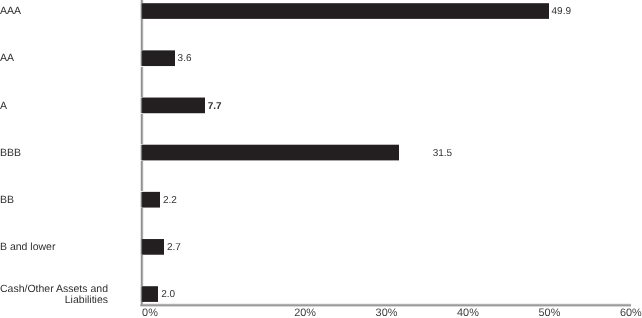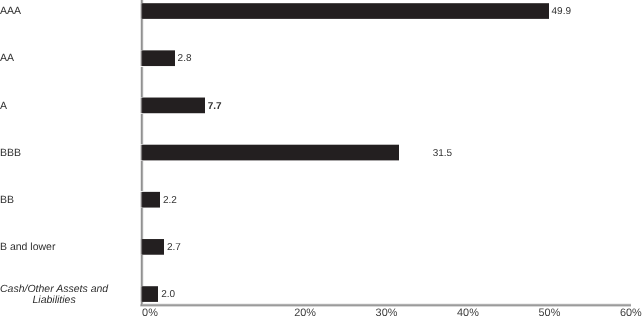--- a/index.html
+++ b/index.html
@@ -11,21 +11,21 @@
     -moz-osx-font-smoothing:grayscale;
     text-rendering:geometricPrecision;
   }
   
   #chart{position:relative;width:642px;height:318px;transform:translateZ(0);}
 
   .axis-line{position:absolute;}
 
   .cat-label{
     position:absolute;left:0;
-    font-size:10.5px;line-height:11.2px;color:#2f2f2f;white-space:pre-line;text-align:center;
+    font-size:10.5px;line-height:11.2px;color:#2f2f2f;white-space:pre-line;text-align:right;
   }
   .bar{position:absolute;}
   .bar-sliver{position:absolute;width:1px;z-index:4;}
   .bar-value{
     position:absolute;font-size:10px;color:#333333;white-space:nowrap;
   }
   .tick-label{
     position:absolute;font-size:10.9px;color:#3e3e3e;
     text-align:center;white-space:nowrap;
   }
@@ -92,21 +92,21 @@
       <div class="bar-sliver" style="left: 140px; top: 3px; height: 16px; background: linear-gradient(rgb(223, 223, 223) 0%, rgb(223, 223, 223) 6.25%, rgb(216, 215, 215) 6.25%, rgb(216, 215, 215) 12.5%, rgb(216, 215, 215) 12.5%, rgb(216, 215, 215) 18.75%, rgb(216, 215, 215) 18.75%, rgb(216, 215, 215) 25%, rgb(216, 215, 215) 25%, rgb(216, 215, 215) 31.25%, rgb(216, 215, 215) 31.25%, rgb(216, 215, 215) 37.5%, rgb(216, 215, 215) 37.5%, rgb(216, 215, 215) 43.75%, rgb(216, 215, 215) 43.75%, rgb(216, 215, 215) 50%, rgb(216, 215, 215) 50%, rgb(216, 215, 215) 56.25%, rgb(216, 215, 215) 56.25%, rgb(216, 215, 215) 62.5%, rgb(216, 215, 215) 62.5%, rgb(216, 215, 215) 68.75%, rgb(216, 215, 215) 68.75%, rgb(216, 215, 215) 75%, rgb(216, 215, 215) 75%, rgb(216, 215, 215) 81.25%, rgb(216, 215, 215) 81.25%, rgb(216, 215, 215) 87.5%, rgb(216, 215, 215) 87.5%, rgb(216, 215, 215) 93.75%, rgb(220, 219, 219) 93.75%, rgb(220, 219, 219) 100%);"></div>
       <div class="bar-sliver" style="left: 141px; top: 3px; height: 16px; background: linear-gradient(rgb(147, 145, 146) 0%, rgb(147, 145, 146) 6.25%, rgb(122, 119, 120) 6.25%, rgb(122, 119, 120) 12.5%, rgb(122, 119, 120) 12.5%, rgb(122, 119, 120) 18.75%, rgb(122, 119, 120) 18.75%, rgb(122, 119, 120) 25%, rgb(122, 119, 120) 25%, rgb(122, 119, 120) 31.25%, rgb(122, 119, 120) 31.25%, rgb(122, 119, 120) 37.5%, rgb(122, 119, 120) 37.5%, rgb(122, 119, 120) 43.75%, rgb(122, 119, 120) 43.75%, rgb(122, 119, 120) 50%, rgb(122, 119, 120) 50%, rgb(122, 119, 120) 56.25%, rgb(122, 119, 120) 56.25%, rgb(122, 119, 120) 62.5%, rgb(122, 119, 120) 62.5%, rgb(122, 119, 120) 68.75%, rgb(122, 119, 120) 68.75%, rgb(122, 119, 120) 75%, rgb(122, 119, 120) 75%, rgb(122, 119, 120) 81.25%, rgb(122, 119, 120) 81.25%, rgb(122, 119, 120) 87.5%, rgb(122, 119, 120) 87.5%, rgb(122, 119, 120) 93.75%, rgb(137, 134, 135) 93.75%, rgb(137, 134, 135) 100%);"></div>
       <div class="bar-sliver" style="left: 142px; top: 3px; height: 16px; background: linear-gradient(rgb(83, 80, 81) 0%, rgb(83, 80, 81) 6.25%, rgb(43, 39, 40) 6.25%, rgb(43, 39, 40) 12.5%, rgb(43, 39, 40) 12.5%, rgb(43, 39, 40) 18.75%, rgb(43, 39, 40) 18.75%, rgb(43, 39, 40) 25%, rgb(43, 39, 40) 25%, rgb(43, 39, 40) 31.25%, rgb(43, 39, 40) 31.25%, rgb(43, 39, 40) 37.5%, rgb(43, 39, 40) 37.5%, rgb(43, 39, 40) 43.75%, rgb(43, 39, 40) 43.75%, rgb(43, 39, 40) 50%, rgb(43, 39, 40) 50%, rgb(43, 39, 40) 56.25%, rgb(43, 39, 40) 56.25%, rgb(43, 39, 40) 62.5%, rgb(43, 39, 40) 62.5%, rgb(43, 39, 40) 68.75%, rgb(43, 39, 40) 68.75%, rgb(43, 39, 40) 75%, rgb(43, 39, 40) 75%, rgb(43, 39, 40) 81.25%, rgb(43, 39, 40) 81.25%, rgb(43, 39, 40) 87.5%, rgb(43, 39, 40) 87.5%, rgb(43, 39, 40) 93.75%, rgb(66, 63, 64) 93.75%, rgb(66, 63, 64) 100%);"></div>
       <div class="bar-sliver" style="left: 143px; top: 3px; height: 16px; background: linear-gradient(rgb(77, 74, 74) 0%, rgb(77, 74, 74) 6.25%, rgb(35, 31, 32) 6.25%, rgb(35, 31, 32) 12.5%, rgb(35, 31, 32) 12.5%, rgb(35, 31, 32) 18.75%, rgb(35, 31, 32) 18.75%, rgb(35, 31, 32) 25%, rgb(35, 31, 32) 25%, rgb(35, 31, 32) 31.25%, rgb(35, 31, 32) 31.25%, rgb(35, 31, 32) 37.5%, rgb(35, 31, 32) 37.5%, rgb(35, 31, 32) 43.75%, rgb(35, 31, 32) 43.75%, rgb(35, 31, 32) 50%, rgb(35, 31, 32) 50%, rgb(35, 31, 32) 56.25%, rgb(35, 31, 32) 56.25%, rgb(35, 31, 32) 62.5%, rgb(35, 31, 32) 62.5%, rgb(35, 31, 32) 68.75%, rgb(35, 31, 32) 68.75%, rgb(35, 31, 32) 75%, rgb(35, 31, 32) 75%, rgb(35, 31, 32) 81.25%, rgb(35, 31, 32) 81.25%, rgb(35, 31, 32) 87.5%, rgb(35, 31, 32) 87.5%, rgb(35, 31, 32) 93.75%, rgb(59, 56, 57) 93.75%, rgb(59, 56, 57) 100%);"></div>
       <div class="bar-value" style="left: 551.535px; top: 6.24px;">49.9</div>
       <div class="bar" style="left: 143px; top: 50px; width: 31.688px; height: 17px; background: linear-gradient(rgb(114, 112, 112) 0%, rgb(114, 112, 112) 5.8824%, rgb(35, 31, 32) 5.8824%, rgb(35, 31, 32) 11.7647%, rgb(35, 31, 32) 11.7647%, rgb(35, 31, 32) 17.6471%, rgb(35, 31, 32) 17.6471%, rgb(35, 31, 32) 23.5294%, rgb(35, 31, 32) 23.5294%, rgb(35, 31, 32) 29.4118%, rgb(35, 31, 32) 29.4118%, rgb(35, 31, 32) 35.2941%, rgb(35, 31, 32) 35.2941%, rgb(35, 31, 32) 41.1765%, rgb(35, 31, 32) 41.1765%, rgb(35, 31, 32) 47.0588%, rgb(35, 31, 32) 47.0588%, rgb(35, 31, 32) 52.9412%, rgb(35, 31, 32) 52.9412%, rgb(35, 31, 32) 58.8235%, rgb(35, 31, 32) 58.8235%, rgb(35, 31, 32) 64.7059%, rgb(35, 31, 32) 64.7059%, rgb(35, 31, 32) 70.5882%, rgb(35, 31, 32) 70.5882%, rgb(35, 31, 32) 76.4706%, rgb(35, 31, 32) 76.4706%, rgb(35, 31, 32) 82.3529%, rgb(35, 31, 32) 82.3529%, rgb(35, 31, 32) 88.2353%, rgb(35, 31, 32) 88.2353%, rgb(35, 31, 32) 94.1176%, rgb(242, 242, 242) 94.1176%, rgb(242, 242, 242) 100%);"></div>
       <div class="bar-sliver" style="left: 140px; top: 50px; height: 17px; background: linear-gradient(rgb(230, 229, 229) 0%, rgb(230, 229, 229) 5.8824%, rgb(216, 215, 215) 5.8824%, rgb(216, 215, 215) 11.7647%, rgb(216, 215, 215) 11.7647%, rgb(216, 215, 215) 17.6471%, rgb(216, 215, 215) 17.6471%, rgb(216, 215, 215) 23.5294%, rgb(216, 215, 215) 23.5294%, rgb(216, 215, 215) 29.4118%, rgb(216, 215, 215) 29.4118%, rgb(216, 215, 215) 35.2941%, rgb(216, 215, 215) 35.2941%, rgb(216, 215, 215) 41.1765%, rgb(216, 215, 215) 41.1765%, rgb(216, 215, 215) 47.0588%, rgb(216, 215, 215) 47.0588%, rgb(216, 215, 215) 52.9412%, rgb(216, 215, 215) 52.9412%, rgb(216, 215, 215) 58.8235%, rgb(216, 215, 215) 58.8235%, rgb(216, 215, 215) 64.7059%, rgb(216, 215, 215) 64.7059%, rgb(216, 215, 215) 70.5882%, rgb(216, 215, 215) 70.5882%, rgb(216, 215, 215) 76.4706%, rgb(216, 215, 215) 76.4706%, rgb(216, 215, 215) 82.3529%, rgb(216, 215, 215) 82.3529%, rgb(216, 215, 215) 88.2353%, rgb(216, 215, 215) 88.2353%, rgb(216, 215, 215) 94.1176%, rgb(253, 253, 253) 94.1176%, rgb(253, 253, 253) 100%);"></div>
       <div class="bar-sliver" style="left: 141px; top: 50px; height: 17px; background: linear-gradient(rgb(170, 168, 169) 0%, rgb(170, 168, 169) 5.8824%, rgb(122, 119, 120) 5.8824%, rgb(122, 119, 120) 11.7647%, rgb(122, 119, 120) 11.7647%, rgb(122, 119, 120) 17.6471%, rgb(122, 119, 120) 17.6471%, rgb(122, 119, 120) 23.5294%, rgb(122, 119, 120) 23.5294%, rgb(122, 119, 120) 29.4118%, rgb(122, 119, 120) 29.4118%, rgb(122, 119, 120) 35.2941%, rgb(122, 119, 120) 35.2941%, rgb(122, 119, 120) 41.1765%, rgb(122, 119, 120) 41.1765%, rgb(122, 119, 120) 47.0588%, rgb(122, 119, 120) 47.0588%, rgb(122, 119, 120) 52.9412%, rgb(122, 119, 120) 52.9412%, rgb(122, 119, 120) 58.8235%, rgb(122, 119, 120) 58.8235%, rgb(122, 119, 120) 64.7059%, rgb(122, 119, 120) 64.7059%, rgb(122, 119, 120) 70.5882%, rgb(122, 119, 120) 70.5882%, rgb(122, 119, 120) 76.4706%, rgb(122, 119, 120) 76.4706%, rgb(122, 119, 120) 82.3529%, rgb(122, 119, 120) 82.3529%, rgb(122, 119, 120) 88.2353%, rgb(122, 119, 120) 88.2353%, rgb(122, 119, 120) 94.1176%, rgb(247, 247, 247) 94.1176%, rgb(247, 247, 247) 100%);"></div>
       <div class="bar-sliver" style="left: 142px; top: 50px; height: 17px; background: linear-gradient(rgb(119, 117, 117) 0%, rgb(119, 117, 117) 5.8824%, rgb(43, 39, 40) 5.8824%, rgb(43, 39, 40) 11.7647%, rgb(43, 39, 40) 11.7647%, rgb(43, 39, 40) 17.6471%, rgb(43, 39, 40) 17.6471%, rgb(43, 39, 40) 23.5294%, rgb(43, 39, 40) 23.5294%, rgb(43, 39, 40) 29.4118%, rgb(43, 39, 40) 29.4118%, rgb(43, 39, 40) 35.2941%, rgb(43, 39, 40) 35.2941%, rgb(43, 39, 40) 41.1765%, rgb(43, 39, 40) 41.1765%, rgb(43, 39, 40) 47.0588%, rgb(43, 39, 40) 47.0588%, rgb(43, 39, 40) 52.9412%, rgb(43, 39, 40) 52.9412%, rgb(43, 39, 40) 58.8235%, rgb(43, 39, 40) 58.8235%, rgb(43, 39, 40) 64.7059%, rgb(43, 39, 40) 64.7059%, rgb(43, 39, 40) 70.5882%, rgb(43, 39, 40) 70.5882%, rgb(43, 39, 40) 76.4706%, rgb(43, 39, 40) 76.4706%, rgb(43, 39, 40) 82.3529%, rgb(43, 39, 40) 82.3529%, rgb(43, 39, 40) 88.2353%, rgb(43, 39, 40) 88.2353%, rgb(43, 39, 40) 94.1176%, rgb(242, 242, 242) 94.1176%, rgb(242, 242, 242) 100%);"></div>
       <div class="bar-sliver" style="left: 143px; top: 50px; height: 17px; background: linear-gradient(rgb(114, 112, 112) 0%, rgb(114, 112, 112) 5.8824%, rgb(35, 31, 32) 5.8824%, rgb(35, 31, 32) 11.7647%, rgb(35, 31, 32) 11.7647%, rgb(35, 31, 32) 17.6471%, rgb(35, 31, 32) 17.6471%, rgb(35, 31, 32) 23.5294%, rgb(35, 31, 32) 23.5294%, rgb(35, 31, 32) 29.4118%, rgb(35, 31, 32) 29.4118%, rgb(35, 31, 32) 35.2941%, rgb(35, 31, 32) 35.2941%, rgb(35, 31, 32) 41.1765%, rgb(35, 31, 32) 41.1765%, rgb(35, 31, 32) 47.0588%, rgb(35, 31, 32) 47.0588%, rgb(35, 31, 32) 52.9412%, rgb(35, 31, 32) 52.9412%, rgb(35, 31, 32) 58.8235%, rgb(35, 31, 32) 58.8235%, rgb(35, 31, 32) 64.7059%, rgb(35, 31, 32) 64.7059%, rgb(35, 31, 32) 70.5882%, rgb(35, 31, 32) 70.5882%, rgb(35, 31, 32) 76.4706%, rgb(35, 31, 32) 76.4706%, rgb(35, 31, 32) 82.3529%, rgb(35, 31, 32) 82.3529%, rgb(35, 31, 32) 88.2353%, rgb(35, 31, 32) 88.2353%, rgb(35, 31, 32) 94.1176%, rgb(242, 242, 242) 94.1176%, rgb(242, 242, 242) 100%);"></div>
-      <div class="bar-value" style="left: 177.588px; top: 53.41px;">2.8</div>
+      <div class="bar-value" style="left: 177.588px; top: 53.41px;">3.6</div>
       <div class="bar" style="left: 143px; top: 97px; width: 61.8319px; height: 17px; background: linear-gradient(rgb(152, 150, 150) 0%, rgb(152, 150, 150) 5.8824%, rgb(35, 31, 32) 5.8824%, rgb(35, 31, 32) 11.7647%, rgb(35, 31, 32) 11.7647%, rgb(35, 31, 32) 17.6471%, rgb(35, 31, 32) 17.6471%, rgb(35, 31, 32) 23.5294%, rgb(35, 31, 32) 23.5294%, rgb(35, 31, 32) 29.4118%, rgb(35, 31, 32) 29.4118%, rgb(35, 31, 32) 35.2941%, rgb(35, 31, 32) 35.2941%, rgb(35, 31, 32) 41.1765%, rgb(35, 31, 32) 41.1765%, rgb(35, 31, 32) 47.0588%, rgb(35, 31, 32) 47.0588%, rgb(35, 31, 32) 52.9412%, rgb(35, 31, 32) 52.9412%, rgb(35, 31, 32) 58.8235%, rgb(35, 31, 32) 58.8235%, rgb(35, 31, 32) 64.7059%, rgb(35, 31, 32) 64.7059%, rgb(35, 31, 32) 70.5882%, rgb(35, 31, 32) 70.5882%, rgb(35, 31, 32) 76.4706%, rgb(35, 31, 32) 76.4706%, rgb(35, 31, 32) 82.3529%, rgb(35, 31, 32) 82.3529%, rgb(35, 31, 32) 88.2353%, rgb(35, 31, 32) 88.2353%, rgb(35, 31, 32) 94.1176%, rgb(204, 203, 204) 94.1176%, rgb(204, 203, 204) 100%);"></div>
       <div class="bar-sliver" style="left: 140px; top: 97px; height: 17px; background: linear-gradient(rgb(236, 236, 236) 0%, rgb(236, 236, 236) 5.8824%, rgb(216, 215, 215) 5.8824%, rgb(216, 215, 215) 11.7647%, rgb(216, 215, 215) 11.7647%, rgb(216, 215, 215) 17.6471%, rgb(216, 215, 215) 17.6471%, rgb(216, 215, 215) 23.5294%, rgb(216, 215, 215) 23.5294%, rgb(216, 215, 215) 29.4118%, rgb(216, 215, 215) 29.4118%, rgb(216, 215, 215) 35.2941%, rgb(216, 215, 215) 35.2941%, rgb(216, 215, 215) 41.1765%, rgb(216, 215, 215) 41.1765%, rgb(216, 215, 215) 47.0588%, rgb(216, 215, 215) 47.0588%, rgb(216, 215, 215) 52.9412%, rgb(216, 215, 215) 52.9412%, rgb(216, 215, 215) 58.8235%, rgb(216, 215, 215) 58.8235%, rgb(216, 215, 215) 64.7059%, rgb(216, 215, 215) 64.7059%, rgb(216, 215, 215) 70.5882%, rgb(216, 215, 215) 70.5882%, rgb(216, 215, 215) 76.4706%, rgb(216, 215, 215) 76.4706%, rgb(216, 215, 215) 82.3529%, rgb(216, 215, 215) 82.3529%, rgb(216, 215, 215) 88.2353%, rgb(216, 215, 215) 88.2353%, rgb(216, 215, 215) 94.1176%, rgb(246, 246, 246) 94.1176%, rgb(246, 246, 246) 100%);"></div>
       <div class="bar-sliver" style="left: 141px; top: 97px; height: 17px; background: linear-gradient(rgb(192, 191, 192) 0%, rgb(192, 191, 192) 5.8824%, rgb(122, 119, 120) 5.8824%, rgb(122, 119, 120) 11.7647%, rgb(122, 119, 120) 11.7647%, rgb(122, 119, 120) 17.6471%, rgb(122, 119, 120) 17.6471%, rgb(122, 119, 120) 23.5294%, rgb(122, 119, 120) 23.5294%, rgb(122, 119, 120) 29.4118%, rgb(122, 119, 120) 29.4118%, rgb(122, 119, 120) 35.2941%, rgb(122, 119, 120) 35.2941%, rgb(122, 119, 120) 41.1765%, rgb(122, 119, 120) 41.1765%, rgb(122, 119, 120) 47.0588%, rgb(122, 119, 120) 47.0588%, rgb(122, 119, 120) 52.9412%, rgb(122, 119, 120) 52.9412%, rgb(122, 119, 120) 58.8235%, rgb(122, 119, 120) 58.8235%, rgb(122, 119, 120) 64.7059%, rgb(122, 119, 120) 64.7059%, rgb(122, 119, 120) 70.5882%, rgb(122, 119, 120) 70.5882%, rgb(122, 119, 120) 76.4706%, rgb(122, 119, 120) 76.4706%, rgb(122, 119, 120) 82.3529%, rgb(122, 119, 120) 82.3529%, rgb(122, 119, 120) 88.2353%, rgb(122, 119, 120) 88.2353%, rgb(122, 119, 120) 94.1176%, rgb(224, 224, 224) 94.1176%, rgb(224, 224, 224) 100%);"></div>
       <div class="bar-sliver" style="left: 142px; top: 97px; height: 17px; background: linear-gradient(rgb(155, 154, 154) 0%, rgb(155, 154, 154) 5.8824%, rgb(43, 39, 40) 5.8824%, rgb(43, 39, 40) 11.7647%, rgb(43, 39, 40) 11.7647%, rgb(43, 39, 40) 17.6471%, rgb(43, 39, 40) 17.6471%, rgb(43, 39, 40) 23.5294%, rgb(43, 39, 40) 23.5294%, rgb(43, 39, 40) 29.4118%, rgb(43, 39, 40) 29.4118%, rgb(43, 39, 40) 35.2941%, rgb(43, 39, 40) 35.2941%, rgb(43, 39, 40) 41.1765%, rgb(43, 39, 40) 41.1765%, rgb(43, 39, 40) 47.0588%, rgb(43, 39, 40) 47.0588%, rgb(43, 39, 40) 52.9412%, rgb(43, 39, 40) 52.9412%, rgb(43, 39, 40) 58.8235%, rgb(43, 39, 40) 58.8235%, rgb(43, 39, 40) 64.7059%, rgb(43, 39, 40) 64.7059%, rgb(43, 39, 40) 70.5882%, rgb(43, 39, 40) 70.5882%, rgb(43, 39, 40) 76.4706%, rgb(43, 39, 40) 76.4706%, rgb(43, 39, 40) 82.3529%, rgb(43, 39, 40) 82.3529%, rgb(43, 39, 40) 88.2353%, rgb(43, 39, 40) 88.2353%, rgb(43, 39, 40) 94.1176%, rgb(206, 205, 206) 94.1176%, rgb(206, 205, 206) 100%);"></div>
       <div class="bar-sliver" style="left: 143px; top: 97px; height: 17px; background: linear-gradient(rgb(152, 150, 150) 0%, rgb(152, 150, 150) 5.8824%, rgb(35, 31, 32) 5.8824%, rgb(35, 31, 32) 11.7647%, rgb(35, 31, 32) 11.7647%, rgb(35, 31, 32) 17.6471%, rgb(35, 31, 32) 17.6471%, rgb(35, 31, 32) 23.5294%, rgb(35, 31, 32) 23.5294%, rgb(35, 31, 32) 29.4118%, rgb(35, 31, 32) 29.4118%, rgb(35, 31, 32) 35.2941%, rgb(35, 31, 32) 35.2941%, rgb(35, 31, 32) 41.1765%, rgb(35, 31, 32) 41.1765%, rgb(35, 31, 32) 47.0588%, rgb(35, 31, 32) 47.0588%, rgb(35, 31, 32) 52.9412%, rgb(35, 31, 32) 52.9412%, rgb(35, 31, 32) 58.8235%, rgb(35, 31, 32) 58.8235%, rgb(35, 31, 32) 64.7059%, rgb(35, 31, 32) 64.7059%, rgb(35, 31, 32) 70.5882%, rgb(35, 31, 32) 70.5882%, rgb(35, 31, 32) 76.4706%, rgb(35, 31, 32) 76.4706%, rgb(35, 31, 32) 82.3529%, rgb(35, 31, 32) 82.3529%, rgb(35, 31, 32) 88.2353%, rgb(35, 31, 32) 88.2353%, rgb(35, 31, 32) 94.1176%, rgb(204, 203, 204) 94.1176%, rgb(204, 203, 204) 100%);"></div>
       <div class="bar-value" style="left: 207.732px; top: 100.58px; font-weight: bold;">7.7</div>
       <div class="bar" style="left: 143px; top: 144px; width: 255.731px; height: 17px; background: linear-gradient(rgb(189, 188, 188) 0%, rgb(189, 188, 188) 5.8824%, rgb(35, 31, 32) 5.8824%, rgb(35, 31, 32) 11.7647%, rgb(35, 31, 32) 11.7647%, rgb(35, 31, 32) 17.6471%, rgb(35, 31, 32) 17.6471%, rgb(35, 31, 32) 23.5294%, rgb(35, 31, 32) 23.5294%, rgb(35, 31, 32) 29.4118%, rgb(35, 31, 32) 29.4118%, rgb(35, 31, 32) 35.2941%, rgb(35, 31, 32) 35.2941%, rgb(35, 31, 32) 41.1765%, rgb(35, 31, 32) 41.1765%, rgb(35, 31, 32) 47.0588%, rgb(35, 31, 32) 47.0588%, rgb(35, 31, 32) 52.9412%, rgb(35, 31, 32) 52.9412%, rgb(35, 31, 32) 58.8235%, rgb(35, 31, 32) 58.8235%, rgb(35, 31, 32) 64.7059%, rgb(35, 31, 32) 64.7059%, rgb(35, 31, 32) 70.5882%, rgb(35, 31, 32) 70.5882%, rgb(35, 31, 32) 76.4706%, rgb(35, 31, 32) 76.4706%, rgb(35, 31, 32) 82.3529%, rgb(35, 31, 32) 82.3529%, rgb(35, 31, 32) 88.2353%, rgb(35, 31, 32) 88.2353%, rgb(35, 31, 32) 94.1176%, rgb(167, 165, 166) 94.1176%, rgb(167, 165, 166) 100%);"></div>
       <div class="bar-sliver" style="left: 140px; top: 144px; height: 17px; background: linear-gradient(rgb(243, 243, 243) 0%, rgb(243, 243, 243) 5.8824%, rgb(216, 215, 215) 5.8824%, rgb(216, 215, 215) 11.7647%, rgb(216, 215, 215) 11.7647%, rgb(216, 215, 215) 17.6471%, rgb(216, 215, 215) 17.6471%, rgb(216, 215, 215) 23.5294%, rgb(216, 215, 215) 23.5294%, rgb(216, 215, 215) 29.4118%, rgb(216, 215, 215) 29.4118%, rgb(216, 215, 215) 35.2941%, rgb(216, 215, 215) 35.2941%, rgb(216, 215, 215) 41.1765%, rgb(216, 215, 215) 41.1765%, rgb(216, 215, 215) 47.0588%, rgb(216, 215, 215) 47.0588%, rgb(216, 215, 215) 52.9412%, rgb(216, 215, 215) 52.9412%, rgb(216, 215, 215) 58.8235%, rgb(216, 215, 215) 58.8235%, rgb(216, 215, 215) 64.7059%, rgb(216, 215, 215) 64.7059%, rgb(216, 215, 215) 70.5882%, rgb(216, 215, 215) 70.5882%, rgb(216, 215, 215) 76.4706%, rgb(216, 215, 215) 76.4706%, rgb(216, 215, 215) 82.3529%, rgb(216, 215, 215) 82.3529%, rgb(216, 215, 215) 88.2353%, rgb(216, 215, 215) 88.2353%, rgb(216, 215, 215) 94.1176%, rgb(239, 239, 239) 94.1176%, rgb(239, 239, 239) 100%);"></div>
       <div class="bar-sliver" style="left: 141px; top: 144px; height: 17px; background: linear-gradient(rgb(215, 214, 215) 0%, rgb(215, 214, 215) 5.8824%, rgb(122, 119, 120) 5.8824%, rgb(122, 119, 120) 11.7647%, rgb(122, 119, 120) 11.7647%, rgb(122, 119, 120) 17.6471%, rgb(122, 119, 120) 17.6471%, rgb(122, 119, 120) 23.5294%, rgb(122, 119, 120) 23.5294%, rgb(122, 119, 120) 29.4118%, rgb(122, 119, 120) 29.4118%, rgb(122, 119, 120) 35.2941%, rgb(122, 119, 120) 35.2941%, rgb(122, 119, 120) 41.1765%, rgb(122, 119, 120) 41.1765%, rgb(122, 119, 120) 47.0588%, rgb(122, 119, 120) 47.0588%, rgb(122, 119, 120) 52.9412%, rgb(122, 119, 120) 52.9412%, rgb(122, 119, 120) 58.8235%, rgb(122, 119, 120) 58.8235%, rgb(122, 119, 120) 64.7059%, rgb(122, 119, 120) 64.7059%, rgb(122, 119, 120) 70.5882%, rgb(122, 119, 120) 70.5882%, rgb(122, 119, 120) 76.4706%, rgb(122, 119, 120) 76.4706%, rgb(122, 119, 120) 82.3529%, rgb(122, 119, 120) 82.3529%, rgb(122, 119, 120) 88.2353%, rgb(122, 119, 120) 88.2353%, rgb(122, 119, 120) 94.1176%, rgb(202, 201, 201) 94.1176%, rgb(202, 201, 201) 100%);"></div>
       <div class="bar-sliver" style="left: 142px; top: 144px; height: 17px; background: linear-gradient(rgb(191, 190, 191) 0%, rgb(191, 190, 191) 5.8824%, rgb(43, 39, 40) 5.8824%, rgb(43, 39, 40) 11.7647%, rgb(43, 39, 40) 11.7647%, rgb(43, 39, 40) 17.6471%, rgb(43, 39, 40) 17.6471%, rgb(43, 39, 40) 23.5294%, rgb(43, 39, 40) 23.5294%, rgb(43, 39, 40) 29.4118%, rgb(43, 39, 40) 29.4118%, rgb(43, 39, 40) 35.2941%, rgb(43, 39, 40) 35.2941%, rgb(43, 39, 40) 41.1765%, rgb(43, 39, 40) 41.1765%, rgb(43, 39, 40) 47.0588%, rgb(43, 39, 40) 47.0588%, rgb(43, 39, 40) 52.9412%, rgb(43, 39, 40) 52.9412%, rgb(43, 39, 40) 58.8235%, rgb(43, 39, 40) 58.8235%, rgb(43, 39, 40) 64.7059%, rgb(43, 39, 40) 64.7059%, rgb(43, 39, 40) 70.5882%, rgb(43, 39, 40) 70.5882%, rgb(43, 39, 40) 76.4706%, rgb(43, 39, 40) 76.4706%, rgb(43, 39, 40) 82.3529%, rgb(43, 39, 40) 82.3529%, rgb(43, 39, 40) 88.2353%, rgb(43, 39, 40) 88.2353%, rgb(43, 39, 40) 94.1176%, rgb(170, 169, 169) 94.1176%, rgb(170, 169, 169) 100%);"></div>
@@ -130,21 +130,21 @@
       <div class="bar-sliver" style="left: 142px; top: 286px; height: 16px; background: linear-gradient(rgb(87, 84, 85) 0%, rgb(87, 84, 85) 6.25%, rgb(43, 39, 40) 6.25%, rgb(43, 39, 40) 12.5%, rgb(43, 39, 40) 12.5%, rgb(43, 39, 40) 18.75%, rgb(43, 39, 40) 18.75%, rgb(43, 39, 40) 25%, rgb(43, 39, 40) 25%, rgb(43, 39, 40) 31.25%, rgb(43, 39, 40) 31.25%, rgb(43, 39, 40) 37.5%, rgb(43, 39, 40) 37.5%, rgb(43, 39, 40) 43.75%, rgb(43, 39, 40) 43.75%, rgb(43, 39, 40) 50%, rgb(43, 39, 40) 50%, rgb(43, 39, 40) 56.25%, rgb(43, 39, 40) 56.25%, rgb(43, 39, 40) 62.5%, rgb(43, 39, 40) 62.5%, rgb(43, 39, 40) 68.75%, rgb(43, 39, 40) 68.75%, rgb(43, 39, 40) 75%, rgb(43, 39, 40) 75%, rgb(43, 39, 40) 81.25%, rgb(43, 39, 40) 81.25%, rgb(43, 39, 40) 87.5%, rgb(43, 39, 40) 87.5%, rgb(43, 39, 40) 93.75%, rgb(62, 58, 59) 93.75%, rgb(62, 58, 59) 100%);"></div>
       <div class="bar-sliver" style="left: 143px; top: 286px; height: 16px; background: linear-gradient(rgb(81, 78, 79) 0%, rgb(81, 78, 79) 6.25%, rgb(35, 31, 32) 6.25%, rgb(35, 31, 32) 12.5%, rgb(35, 31, 32) 12.5%, rgb(35, 31, 32) 18.75%, rgb(35, 31, 32) 18.75%, rgb(35, 31, 32) 25%, rgb(35, 31, 32) 25%, rgb(35, 31, 32) 31.25%, rgb(35, 31, 32) 31.25%, rgb(35, 31, 32) 37.5%, rgb(35, 31, 32) 37.5%, rgb(35, 31, 32) 43.75%, rgb(35, 31, 32) 43.75%, rgb(35, 31, 32) 50%, rgb(35, 31, 32) 50%, rgb(35, 31, 32) 56.25%, rgb(35, 31, 32) 56.25%, rgb(35, 31, 32) 62.5%, rgb(35, 31, 32) 62.5%, rgb(35, 31, 32) 68.75%, rgb(35, 31, 32) 68.75%, rgb(35, 31, 32) 75%, rgb(35, 31, 32) 75%, rgb(35, 31, 32) 81.25%, rgb(35, 31, 32) 81.25%, rgb(35, 31, 32) 87.5%, rgb(35, 31, 32) 87.5%, rgb(35, 31, 32) 93.75%, rgb(55, 51, 52) 93.75%, rgb(55, 51, 52) 100%);"></div>
       <div class="bar-value" style="left: 161.294px; top: 289.26px;">2.0</div>
     </div>
 <div class="cat-label" style="top: 6.24px;">AAA</div>
     <div class="cat-label" style="top: 53.41px;">AA</div>
     <div class="cat-label" style="top: 100.58px;">A</div>
     <div class="cat-label" style="top: 147.75px;">BBB</div>
     <div class="cat-label" style="top: 194.92px;">BB</div>
     <div class="cat-label" style="top: 242.09px;">B and lower</div>
-    <div class="cat-label" style="top: 284.16px; font-style: italic;">Cash/Other Assets and
+    <div class="cat-label" style="top: 284.16px;">Cash/Other Assets and
 Liabilities</div>
     <div class="tick-label" style="left: 102.1px; width: 80px; top: 307.35px; text-align: left; padding-left: 40px; box-sizing: content-box;">0%</div>
     <div class="tick-label" style="left: 265.04px; width: 80px; top: 307.35px;">20%</div>
     <div class="tick-label" style="left: 346.51px; width: 80px; top: 307.35px;">30%</div>
     <div class="tick-label" style="left: 427.98px; width: 80px; top: 307.35px;">40%</div>
     <div class="tick-label" style="left: 509.45px; width: 80px; top: 307.35px;">50%</div>
     <div class="tick-label" style="left: 590.92px; width: 80px; top: 307.35px;">60%</div>
   </div>
 
 </body></html>

